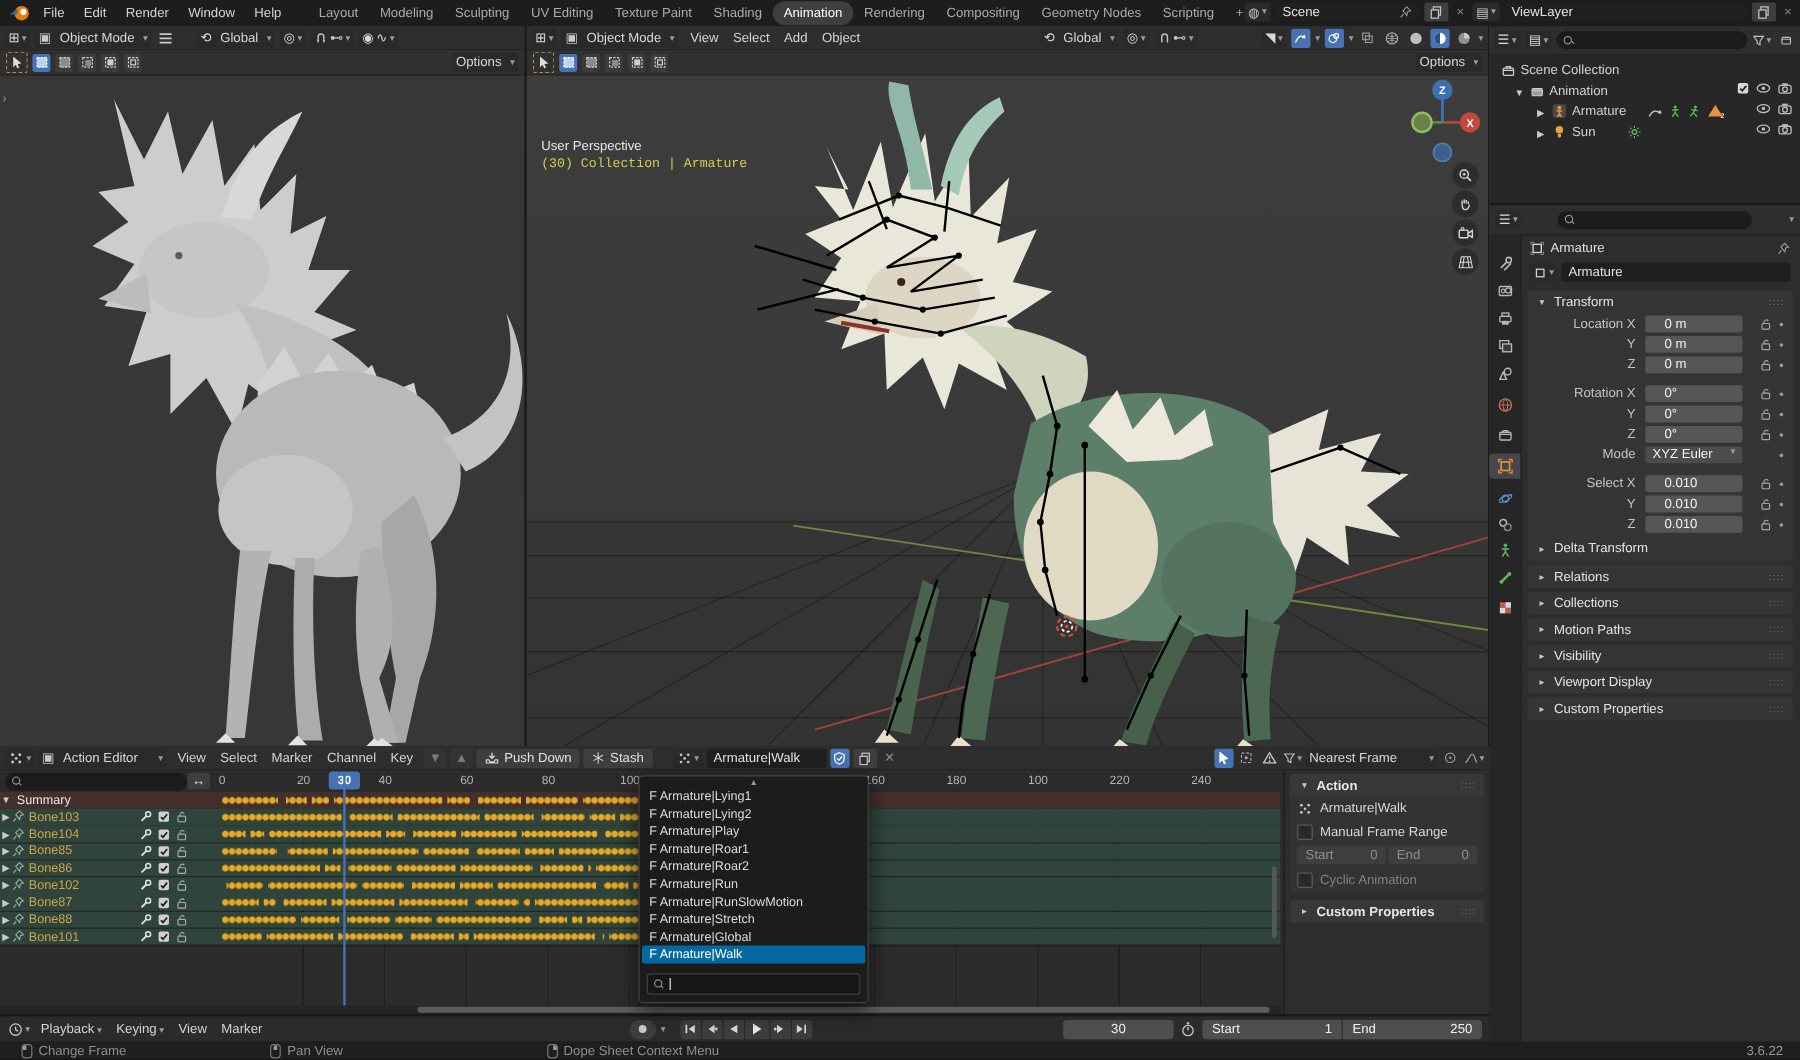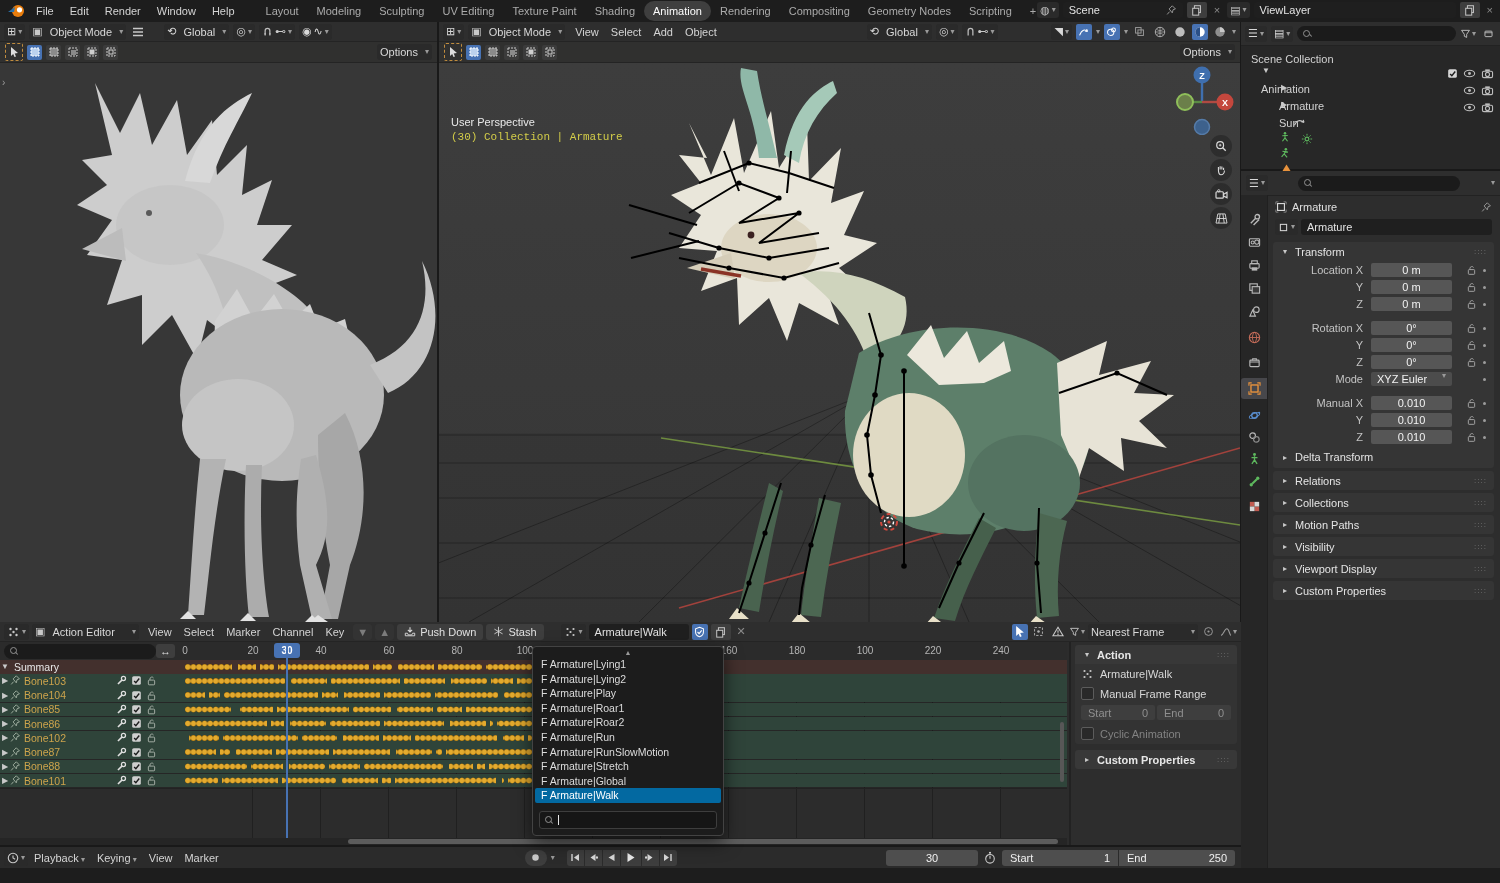--- a/index.html
+++ b/index.html
@@ -44,37 +44,37 @@
   #ov-text .l1{color:#e8e8e8;}
   #ov-text .l2{color:#d3cd49;font-family:Liberation Mono, monospace;}
   .vbtn{position:absolute;width:22px;height:22px;border-radius:50%;background:rgba(40,40,40,.75);
         display:flex;align-items:center;justify-content:center;}
 
   
   #rightcol{position:absolute;left:1241px;top:22px;width:259px;height:846px;background:#2d2d2d;}
   #outliner{position:absolute;left:0;top:0;right:0;height:147px;background:#272727;border-bottom:2px solid #191919;}
   #ol-head{height:23px;background:#2e2e2e;display:flex;align-items:center;gap:4px;padding:0 4px;border-bottom:1px solid #222;}
   .search{background:#1b1b1b;border-radius:8px;height:15px;display:flex;align-items:center;padding:0 6px;gap:4px;flex:1;}
-  .ol-row{position:absolute;height:16px;display:flex;align-items:flex-start;gap:4px;color:#d2d2d2;flex-direction:column;}
+  .ol-row{position:absolute;height:16px;display:flex;align-items:flex-end;gap:4px;color:#d2d2d2;}
   .ol-right{position:absolute;display:flex;gap:5px;align-items:center;}
   .tri{font-size:8px;color:#c9c9c9;width:10px;text-align:center;}
   #props{position:absolute;left:0;top:149px;right:0;bottom:0;background:#2d2d2d;}
   #pr-head{height:24px;background:#2e2e2e;display:flex;align-items:center;gap:6px;padding:0 5px;border-bottom:1px solid #222;}
   #ptabs{position:absolute;left:0;top:24px;bottom:0;width:26px;background:#262626;border-right:1px solid #202020;}
   .ptab{position:absolute;left:0;width:26px;height:21px;display:flex;align-items:center;justify-content:center;}
   .ptab.active{background:#47474b;border-radius:3px 0 0 3px;}
   #pcontent{position:absolute;left:26px;top:24px;right:0;bottom:0;}
   .brd{display:flex;align-items:center;gap:5px;padding:6px 8px 2px 8px;color:#e0e0e0;}
   #objname-row{display:flex;align-items:center;gap:3px;padding:4px 8px;}
   .panel{background:#353535;border-radius:3px;margin:3px 6px 0 6px;}
   .panel-h{height:19px;display:flex;align-items:center;gap:5px;padding:0 7px;color:#e4e4e4;}
   .drag-dots{margin-left:auto;color:#787878;letter-spacing:1px;font-size:8px;}
   .prow{display:flex;align-items:center;height:16px;margin:1px 8px;}
   .plabel{width:82px;text-align:right;padding-right:8px;color:#c3c3c3;flex:none;}
-  .pfield{flex:1;background:#565656;border-radius:2px;height:14px;line-height:14px;text-align:center;color:#f2f2f2;}
+  .pfield{flex:1;background:#565656;border-radius:2px;height:14px;line-height:14px;text-align:left;color:#f2f2f2;padding-left:16px;}
   .pmode{flex:1;background:#4c4c4c;border-radius:2px;height:14px;line-height:14px;padding:0 6px;color:#f2f2f2;display:flex;}
   .lockdot{width:34px;display:flex;align-items:center;gap:6px;justify-content:flex-end;flex:none;}
   .dot{width:3px;height:3px;border-radius:50%;background:#9c9c9c;}
 
   
   #ds{position:absolute;left:0;top:622px;width:1241px;height:223px;background:#2c2c2c;}
   #ds-head{position:absolute;left:0;top:0;right:0;height:20px;background:#2e2e2e;display:flex;align-items:center;gap:3px;padding:0 4px;border-bottom:1px solid #242424;box-sizing:border-box;}
   .btn{background:#3e3e3e;border-radius:3px;height:16px;display:flex;align-items:center;padding:0 7px;gap:4px;color:#e0e0e0;}
   .btn.dis{color:#7c7c7c;background:#333;}
   #ds-ruler{position:absolute;left:0;top:20px;width:1067px;height:18px;background:#2b2b2b;border-bottom:1px solid #222;}
@@ -900,21 +900,21 @@
                 <span>XYZ Euler</span>
                 <span class="caret" style="margin-left:auto">▾</span>
               </span>
             <span class="lockdot">
                 <span class="dot"></span>
               </span>
           </div>
           <div style="height:6px"></div>
           <div id="tf-scale">
               <div class="prow">
-                <span class="plabel">Manual X</span>
+                <span class="plabel">Select X</span>
                 <span class="pfield">0.010</span>
                 <span class="lockdot">
                   <span>
                     <svg width="11" height="12" viewBox="0 0 14 14">
                       <rect x="3" y="6.5" width="8" height="6" rx="1" fill="none" stroke="#a8a8a8" stroke-width="1.2"></rect>
                       <path d="M5 6.5 V5 a2.5 2.5 0 0 1 4.6 -1.2" fill="none" stroke="#a8a8a8" stroke-width="1.2"></path>
                     </svg>
                   </span>
                   <span class="dot"></span>
                 </span>
@@ -1517,14 +1517,23 @@
           <span>Start</span>
           <span>1</span>
         </span>
       <span class="tfield" style="width:100px;border-radius:0 3px 3px 0;margin-left:1px;margin-right:6px;justify-content:space-between;padding:0 8px">
           <span>End</span>
           <span>250</span>
         </span>
     </span>
   </div>
 
+  <div id="sb">
+    <span class="mouse"></span>
+      <span id="hint0">Change Frame</span>
+    <span class="mouse m" style="margin-left:120px"></span>
+      <span id="hint1">Pan View</span>
+    <span class="mouse r" style="margin-left:170px"></span>
+      <span id="hint2">Dope Sheet Context Menu</span>
+    <span id="ver">3.6.22</span>
+  </div>
 
 </div>
 
 </body></html>

